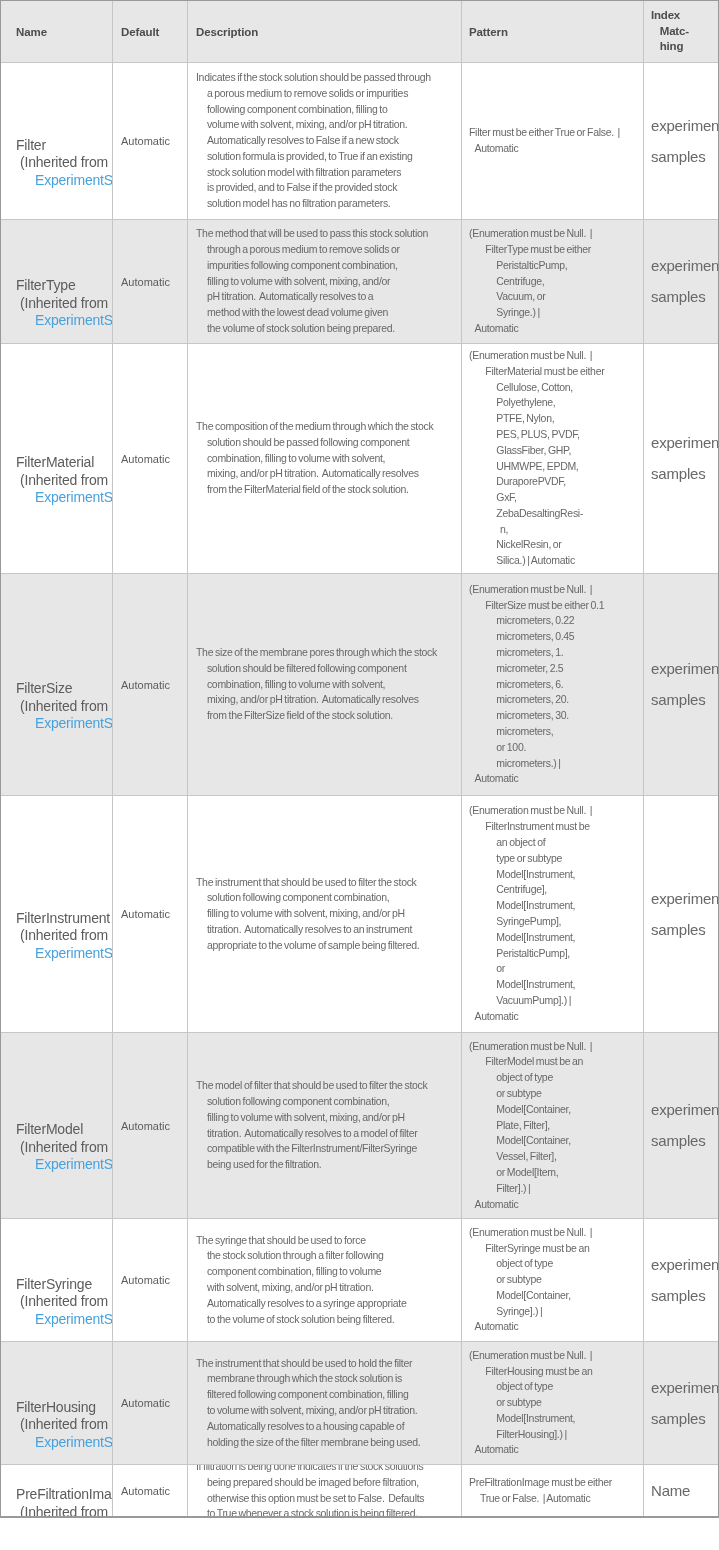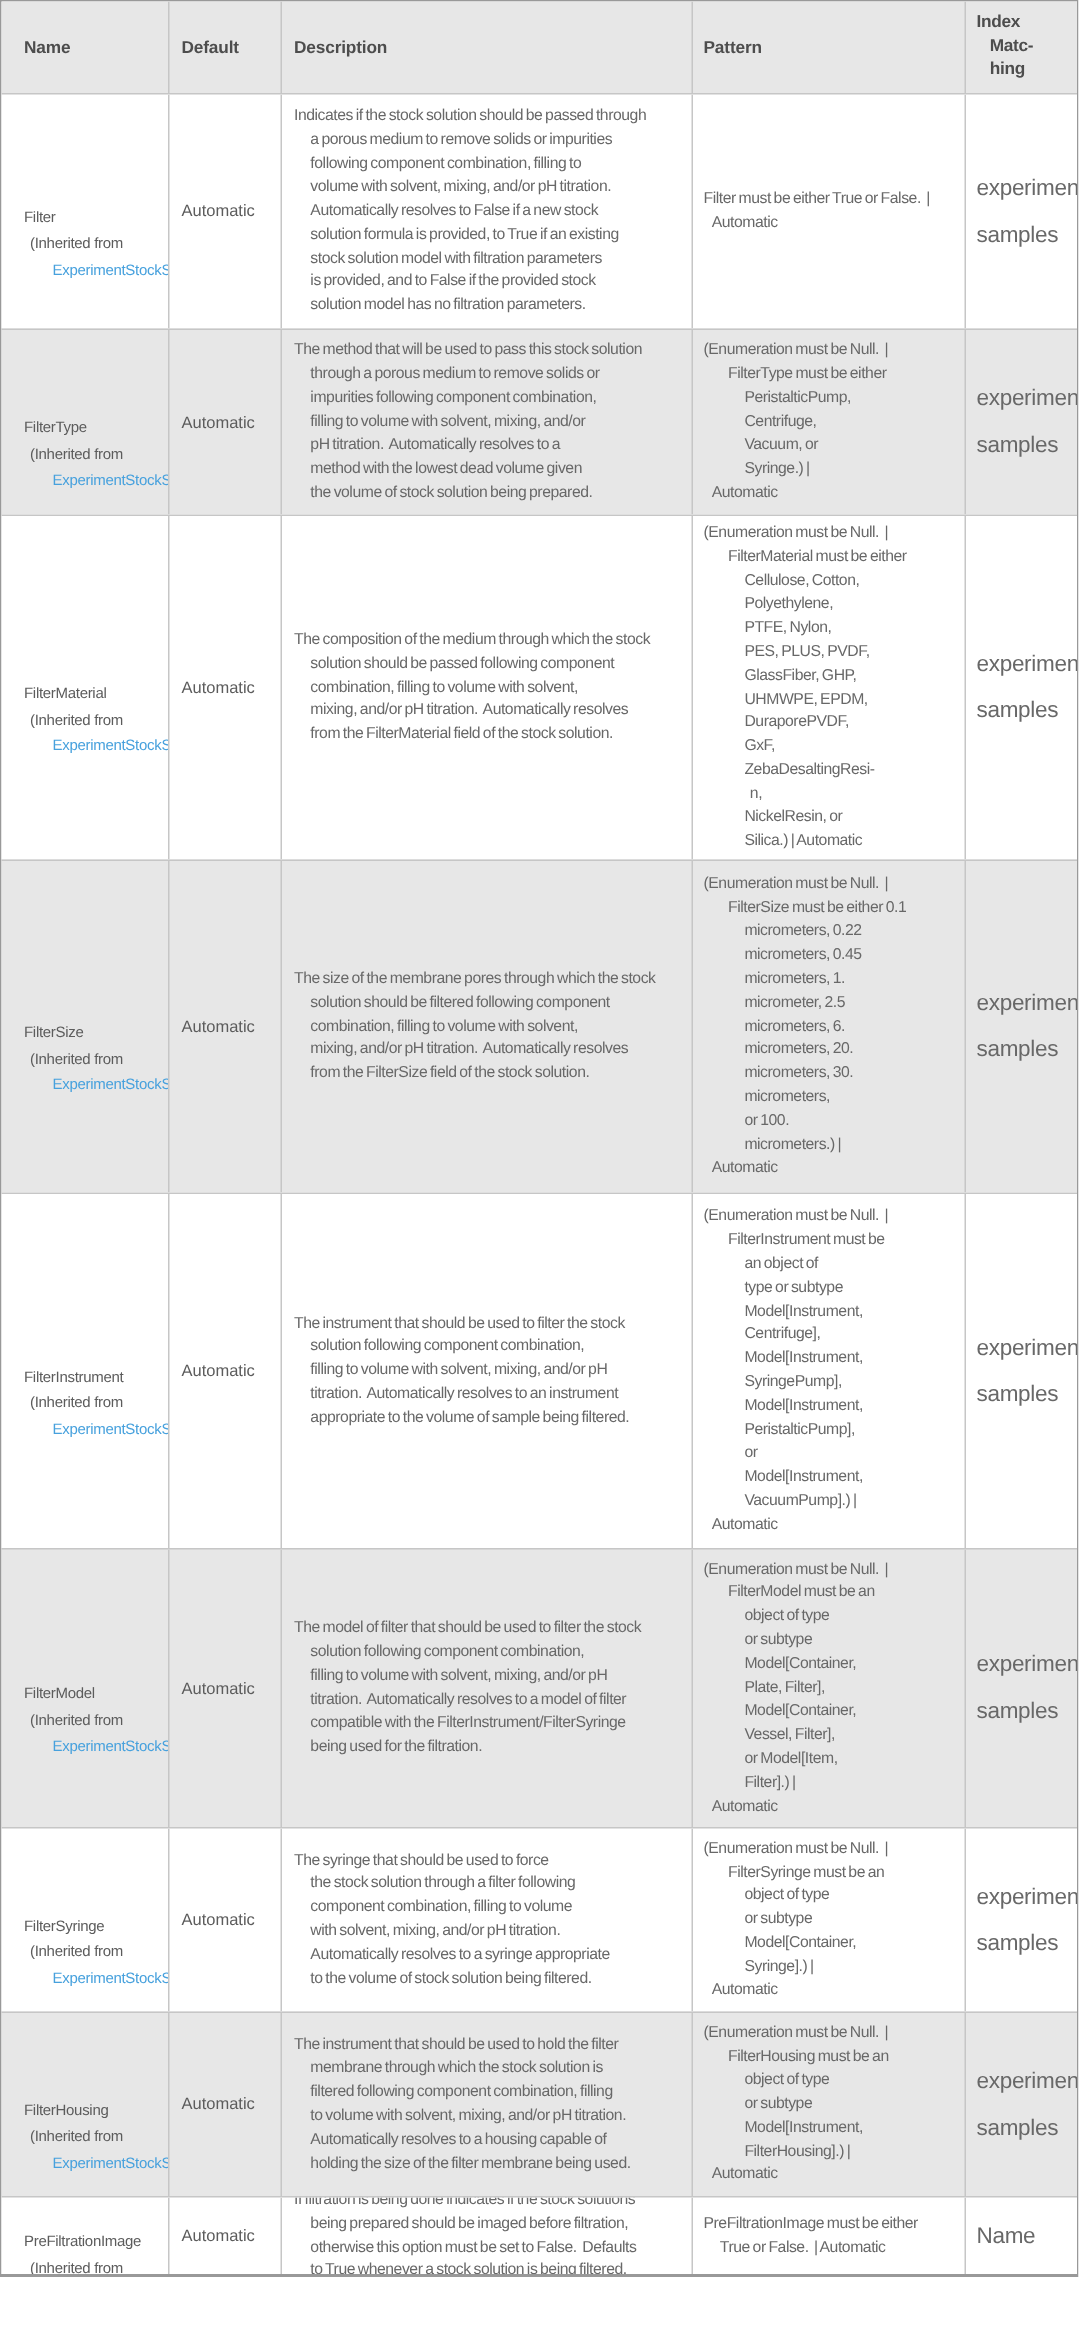--- a/index.html
+++ b/index.html
@@ -15,21 +15,21 @@
   .c-default { width:75px;  flex:0 0 75px;  padding-left:8px; font-size:11px; color:#5c5c5c; }
   .c-desc    { width:274px; flex:0 0 274px; padding:2px 6px 2px 8px; }
   .c-pattern { width:182px; flex:0 0 182px; padding:2px 4px 2px 7px; }
   .c-index   { width:74px;  flex:0 0 74px;  padding-left:7px; }
   .pre { white-space:pre-wrap; font-size:10.5px; line-height:15.8px; letter-spacing:-0.3px; word-spacing:-0.8px; color:#686868; width:100%; }
   .c-index .pre { font-size:15px; line-height:15.5px; letter-spacing:-0.2px; }
   .header .cell { font-weight:bold; color:#4d4d4d; font-size:11.5px; letter-spacing:-0.1px; }
   .header .c-name { padding-left:15px; }
   .header .c-index { align-items:flex-start; padding-top:7px; }
   .header .pre { font-size:11.5px; font-weight:bold; color:#4d4d4d; line-height:15.5px; }
-  .nameblock { width:100%; font-size:10px; line-height:17.5px; color:#5c5c5c; letter-spacing:-0.2px;margin-top:44px; }
+  .nameblock { width:100%; font-size:14px; line-height:17.5px; color:#5c5c5c; letter-spacing:-0.2px;margin-top:44px; }
   .n1 { padding-left:15px; white-space:nowrap; }
   .n2 { padding-left:19px; white-space:nowrap; }
   .n3 { padding-left:34px; white-space:nowrap; color:#47a1dd; cursor:pointer; }
   
   .r1{height:157px}.r2{height:124px}.r3{height:230px}.r4{height:222px}.r5{height:237px}
   .r6{height:186px}.r7{height:123px}.r8{height:123px}.r9{height:52px}
   .accent-bar { position:absolute; left:57px; top:1544px; width:53px; height:6px; background:#26707f; }
 </style>
 </head>
 <body>

